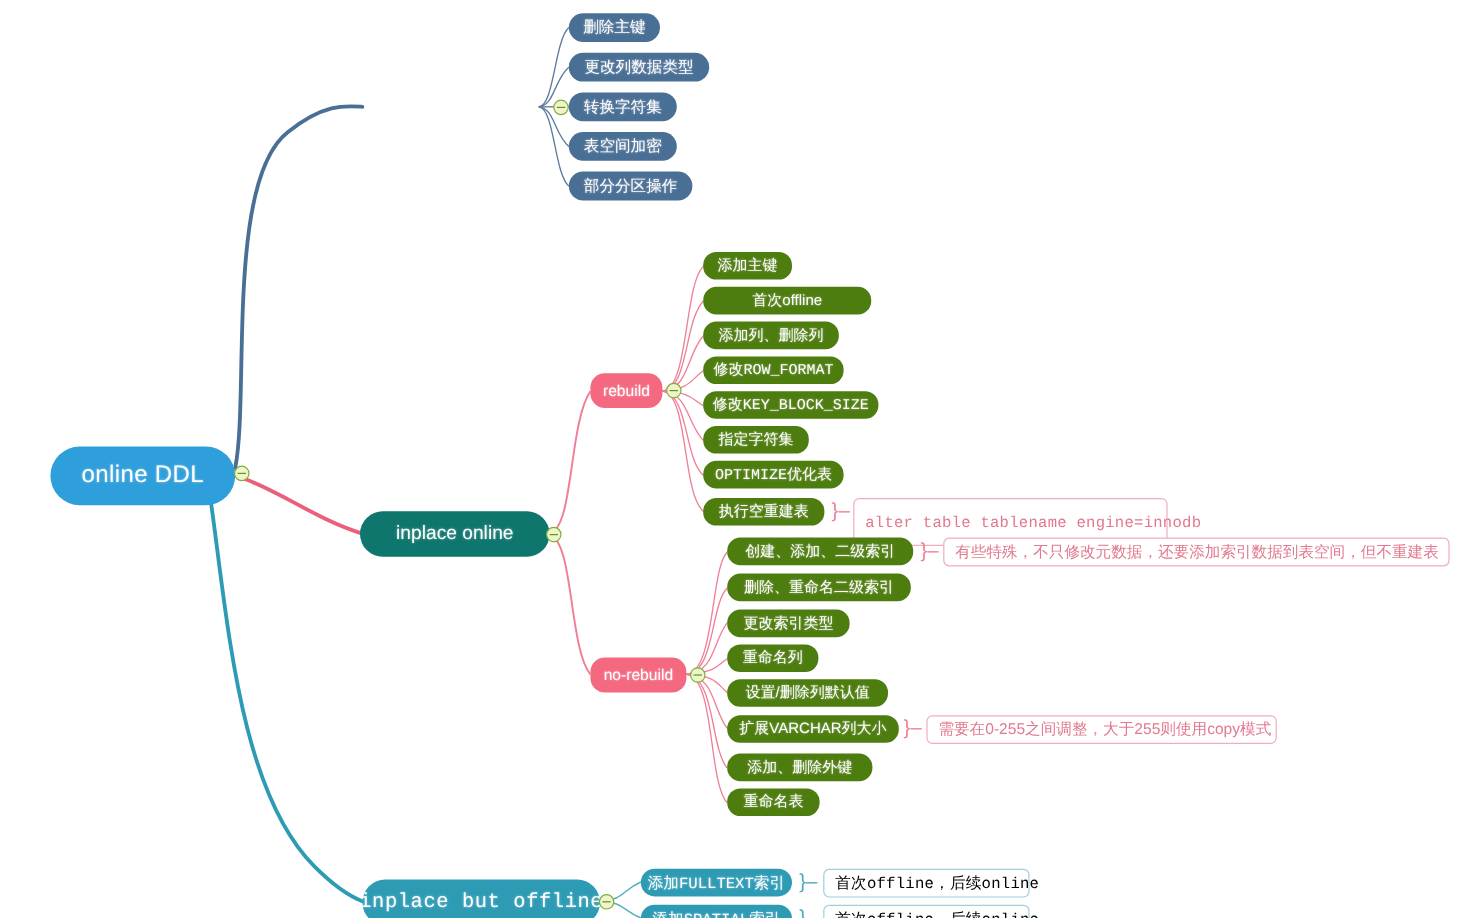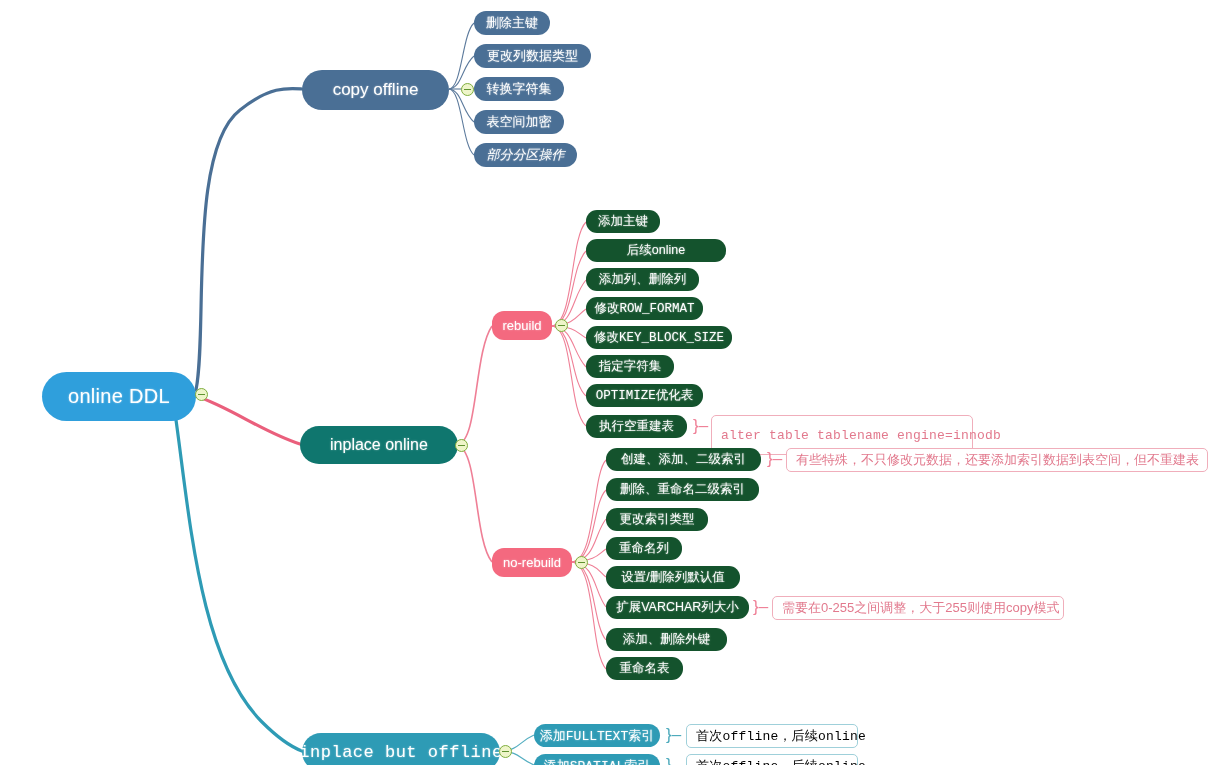--- a/index.html
+++ b/index.html
@@ -69,21 +69,21 @@
     background: #f4697f;
     border-radius: 12px;
     font-size: 13px;
   }
   .node.lvl2-teal {
     background: #2e9bb5;
     border-radius: 12px;
     font-size: 13px;
   }
   .node.lvl3-pink {
-    background: #14532d;
+    background: #4d7c0f;
     border-radius: 11px;
     font-size: 12.5px;
   }
   .node.mono {
     font-family: "Liberation Mono", monospace;
   }
 
   
   .toggle {
     position: absolute;
@@ -191,56 +191,53 @@
       <path d="M 500,751 C 520,750 518,742 534,735"></path>
       <path d="M 500,751 C 520,752 518,758 534,765"></path>
     </g>
   </svg>
 
   <div class="node root" style="left:42px; top:372px; width:154px; height:49px;">
     <span>online DDL</span>
   </div>
   <div class="toggle" style="left:195px; top:388px;"></div>
 
-  <div class="node lvl1-blue" style="left:302px; top:70px; width:147px; height:40px;">
-    <span>copy offline</span>
-  </div>
   <div class="toggle" style="left:461px; top:83px;"></div>
 
   <div class="node lvl2-blue" style="left:474px; top:11px; width:76px; height:24px;">
     <span>删除主键</span>
   </div>
   <div class="node lvl2-blue" style="left:474px; top:44px; width:117px; height:24px;">
     <span>更改列数据类型</span>
   </div>
   <div class="node lvl2-blue" style="left:474px; top:77px; width:90px; height:24px;">
     <span>转换字符集</span>
   </div>
   <div class="node lvl2-blue" style="left:474px; top:110px; width:90px; height:24px;">
     <span>表空间加密</span>
   </div>
-  <div class="node lvl2-blue" style="left:474px; top:143px; width:103px; height:24px;font-style:italic;">
+  <div class="node lvl2-blue" style="left:474px; top:143px; width:103px; height:24px;">
     <span>部分分区操作</span>
   </div>
 
   <div class="node lvl1-pink" style="left:300px; top:426px; width:158px; height:38px;">
     <span>inplace online</span>
   </div>
   <div class="toggle" style="left:455px; top:439px;"></div>
 
   <div class="node lvl2-pink" style="left:492px; top:311px; width:60px; height:29px;">
     <span>rebuild</span>
   </div>
   <div class="toggle" style="left:555px; top:319px;"></div>
 
   <div class="node lvl3-pink" style="left:586px; top:210px; width:74px; height:23px;">
     <span>添加主键</span>
   </div>
   <div class="node lvl3-pink" style="left:586px; top:239px; width:140px; height:23px;">
-    <span>后续online</span>
+    <span>首次offline</span>
   </div>
   <div class="node lvl3-pink" style="left:586px; top:268px; width:113px; height:23px;">
     <span>添加列、删除列</span>
   </div>
   <div class="node lvl3-pink mono" style="left:586px; top:297px; width:117px; height:23px;">
     <span>修改ROW_FORMAT</span>
   </div>
   <div class="node lvl3-pink mono" style="left:586px; top:326px; width:146px; height:23px;">
     <span>修改KEY_BLOCK_SIZE</span>
   </div>

